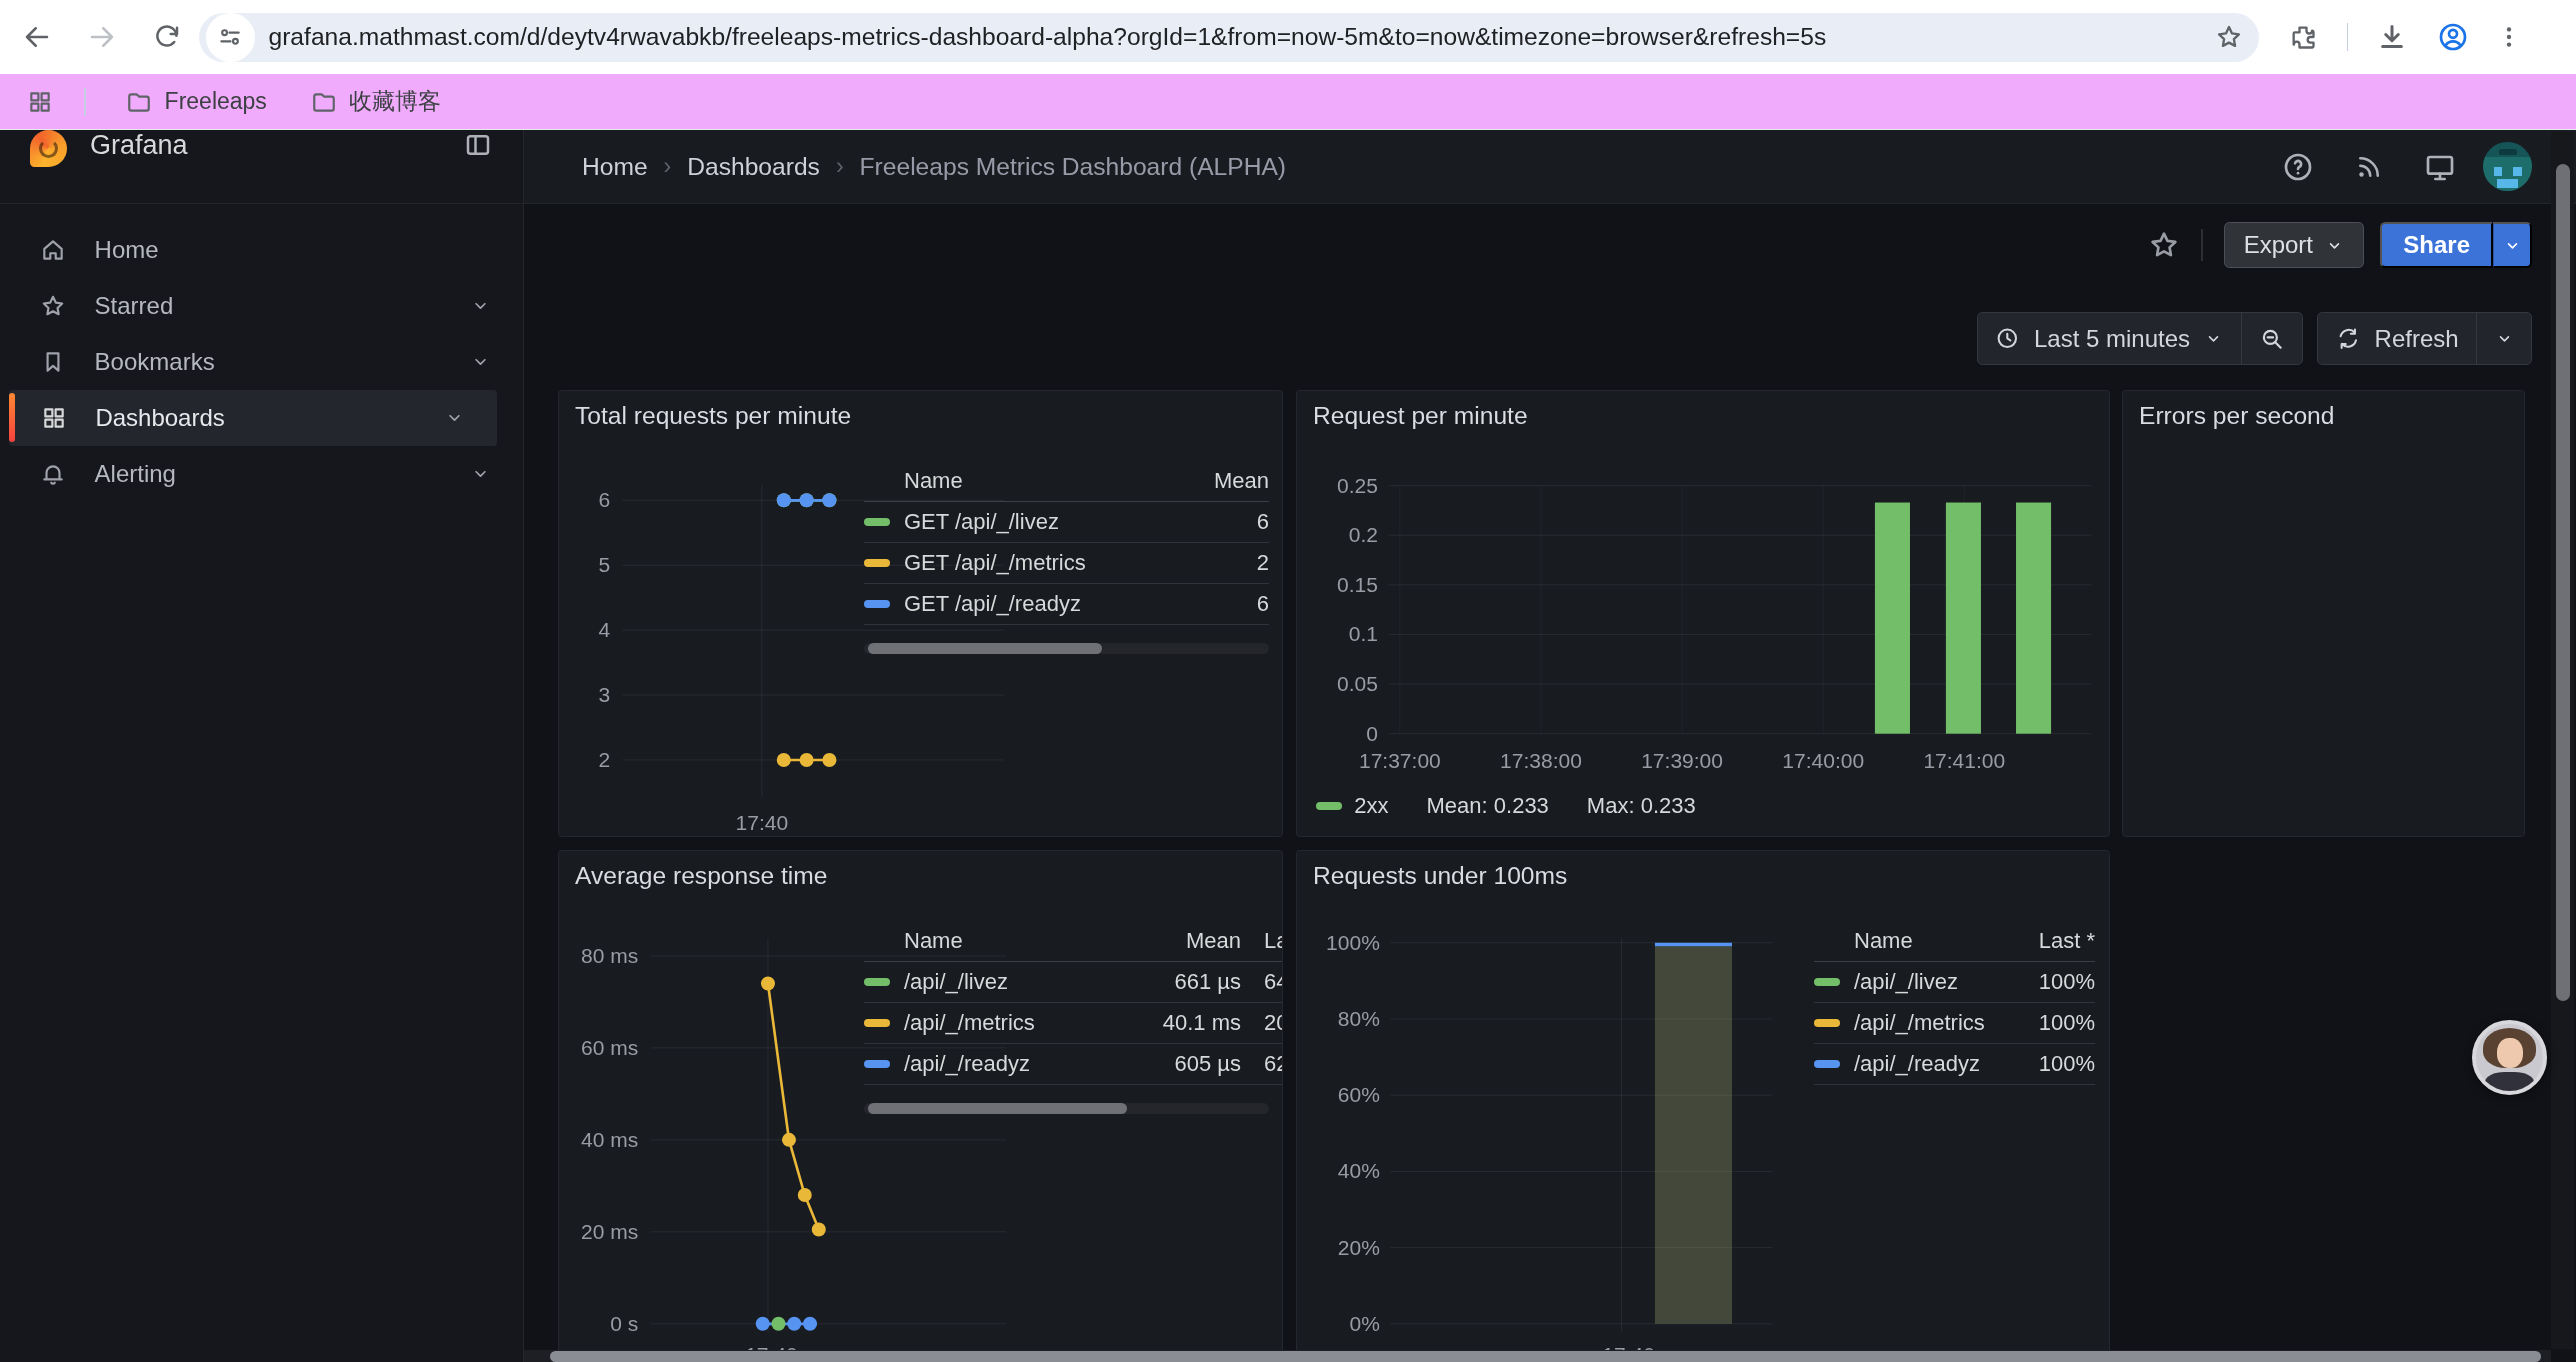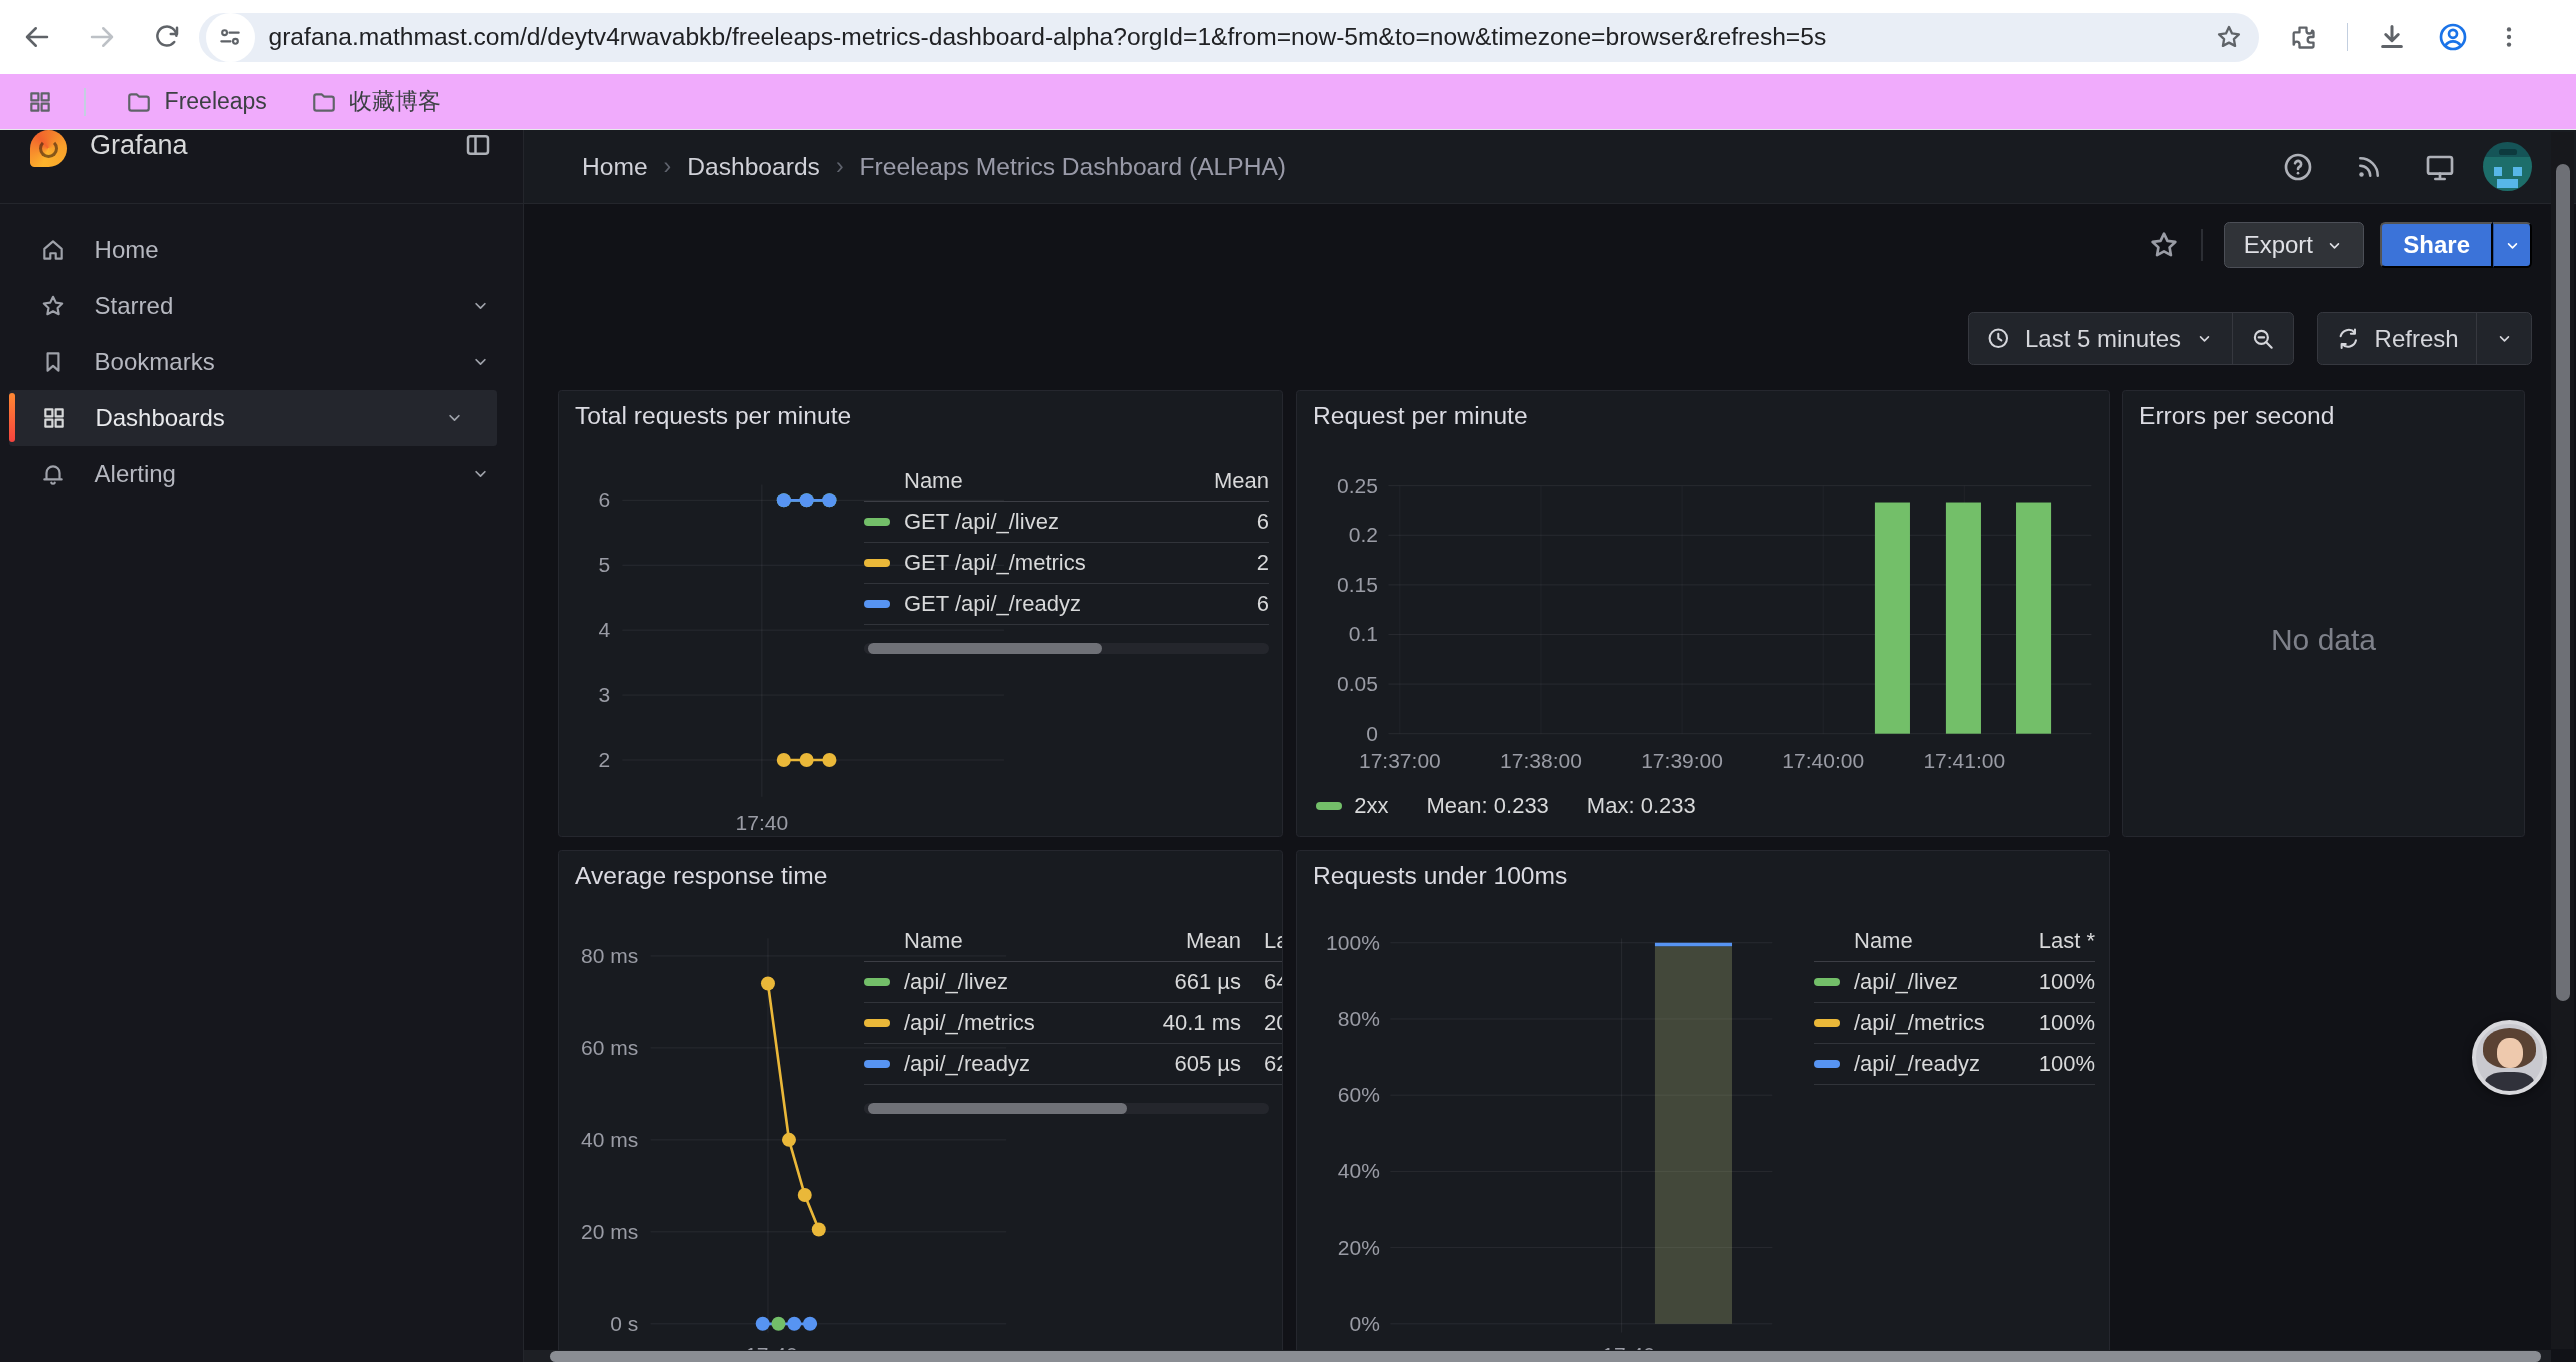--- a/index.html
+++ b/index.html
@@ -45,21 +45,21 @@
   .gavatar{position:absolute;top:12.3px;width:49px;height:49px;border-radius:50%;background:linear-gradient(180deg,#155457 0 30%,#1d6e6a 30%);overflow:hidden}
   .gavatar .px{position:absolute;background:#57b7e8}
 
   
   .rowA{position:absolute;top:92px;right:44px;height:46px;display:flex;align-items:center}
   .divv{width:1.8px;height:32px;background:#2c2e34;margin:0 21px}
   .btn{display:flex;align-items:center;justify-content:center;height:46px;border-radius:5.3px;font-size:24px}
   .btn-export{background:#303338;border:0.9px solid #4c4f57;color:#dfe0e5;padding:0 19px;gap:12.3px}
   .btn-share{background:#3b73d9;color:#fff;font-weight:bold;padding:0 21px;border-radius:5.3px 0 0 5.3px}
   .btn-sharechev{background:#3b73d9;color:#fff;width:39px;border-radius:0 5.3px 5.3px 0;border-left:0.9px solid rgba(0,0,0,.28)}
-  .rowB{position:absolute;top:182px;right:44px;height:53px;display:flex;align-items:center;gap:23px}
+  .rowB{position:absolute;top:182px;right:44px;height:53px;display:flex;align-items:center;gap:14px}
   .tgroup{display:flex;align-items:stretch;height:53px;background:#22252b;border:0.9px solid #36383f;border-radius:5.3px;color:#d5d6db;font-size:24px}
   .tseg{display:flex;align-items:center;padding:0 17.5px;gap:14px}
   .tsep{width:0.9px;background:#36383f}
 
   
   .panel{position:absolute;background:#181b20;border:0.9px solid #25272e;border-radius:3.5px;overflow:hidden}
   .ptitle{position:absolute;left:16px;top:10.5px;font-size:24.6px;font-weight:500;color:#dbdbe2;z-index:2}
   .nodata{position:absolute;inset:53px 0 0 0;display:flex;align-items:center;justify-content:center;font-size:30px;color:#7e818a}
   svg.chart{position:absolute}
   .axis{fill:#9a9ca5;font-size:24px;font-family:"Liberation Sans",sans-serif}
@@ -439,21 +439,20 @@
           <span class="pill" style="background:#73BF69"></span>
           <span>2xx</span>
         </span>
         <span>Mean: 0.233</span>
         <span>Max: 0.233</span>
       </div>
     </section>
 
     <section class="panel" style="left:1598px;top:260px;width:403px;height:447px">
       <div class="ptitle">Errors per second</div>
-      <div class="nodata">No data</div>
     </section>
 
     <section class="panel" style="left:34px;top:720px;width:725px;height:513px">
       <div class="ptitle">Average response time</div>
       <svg class="chart" id="c3" style="left:8.8px;top:83px" width="456" height="438" viewBox="0 0 520 500">
           <text x="80" y="33" text-anchor="end" class="axis">80 ms</text>
           <line x1="94" y1="25" x2="500" y2="25" stroke="rgba(204,204,220,0.10)"></line>
           <text x="80" y="138" text-anchor="end" class="axis">60 ms</text>
           <line x1="94" y1="130" x2="500" y2="130" stroke="rgba(204,204,220,0.10)"></line>
           <text x="80" y="243" text-anchor="end" class="axis">40 ms</text>

